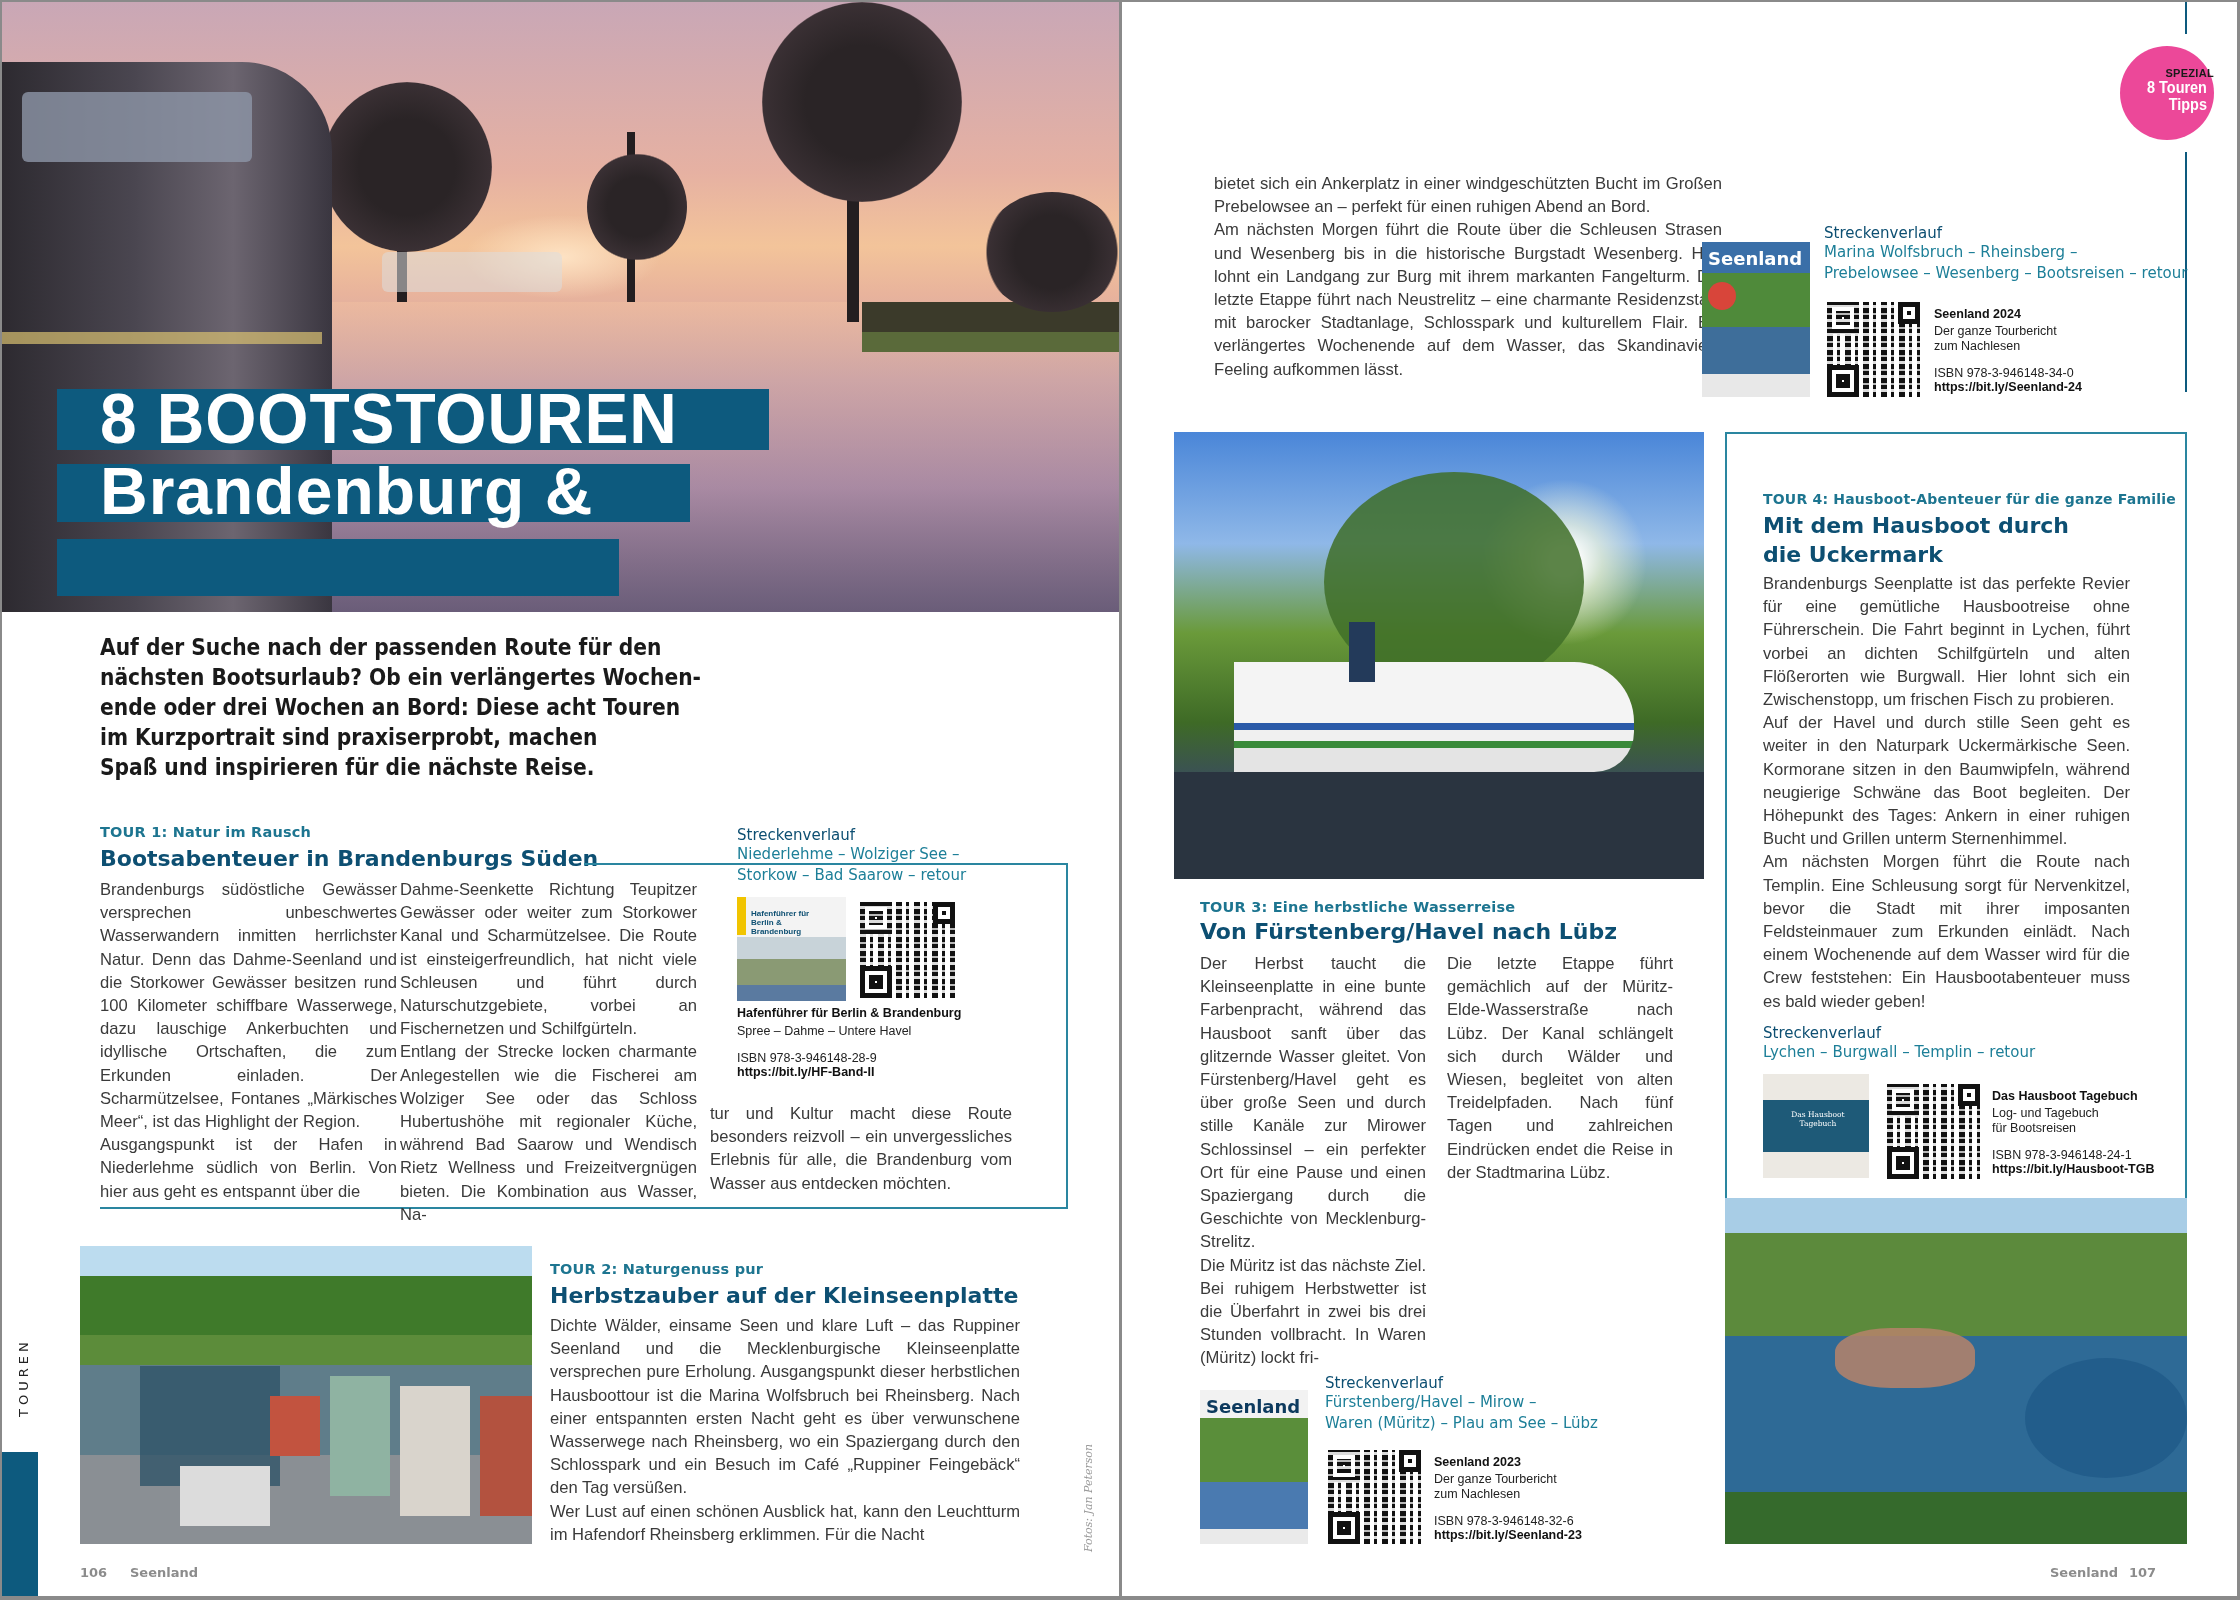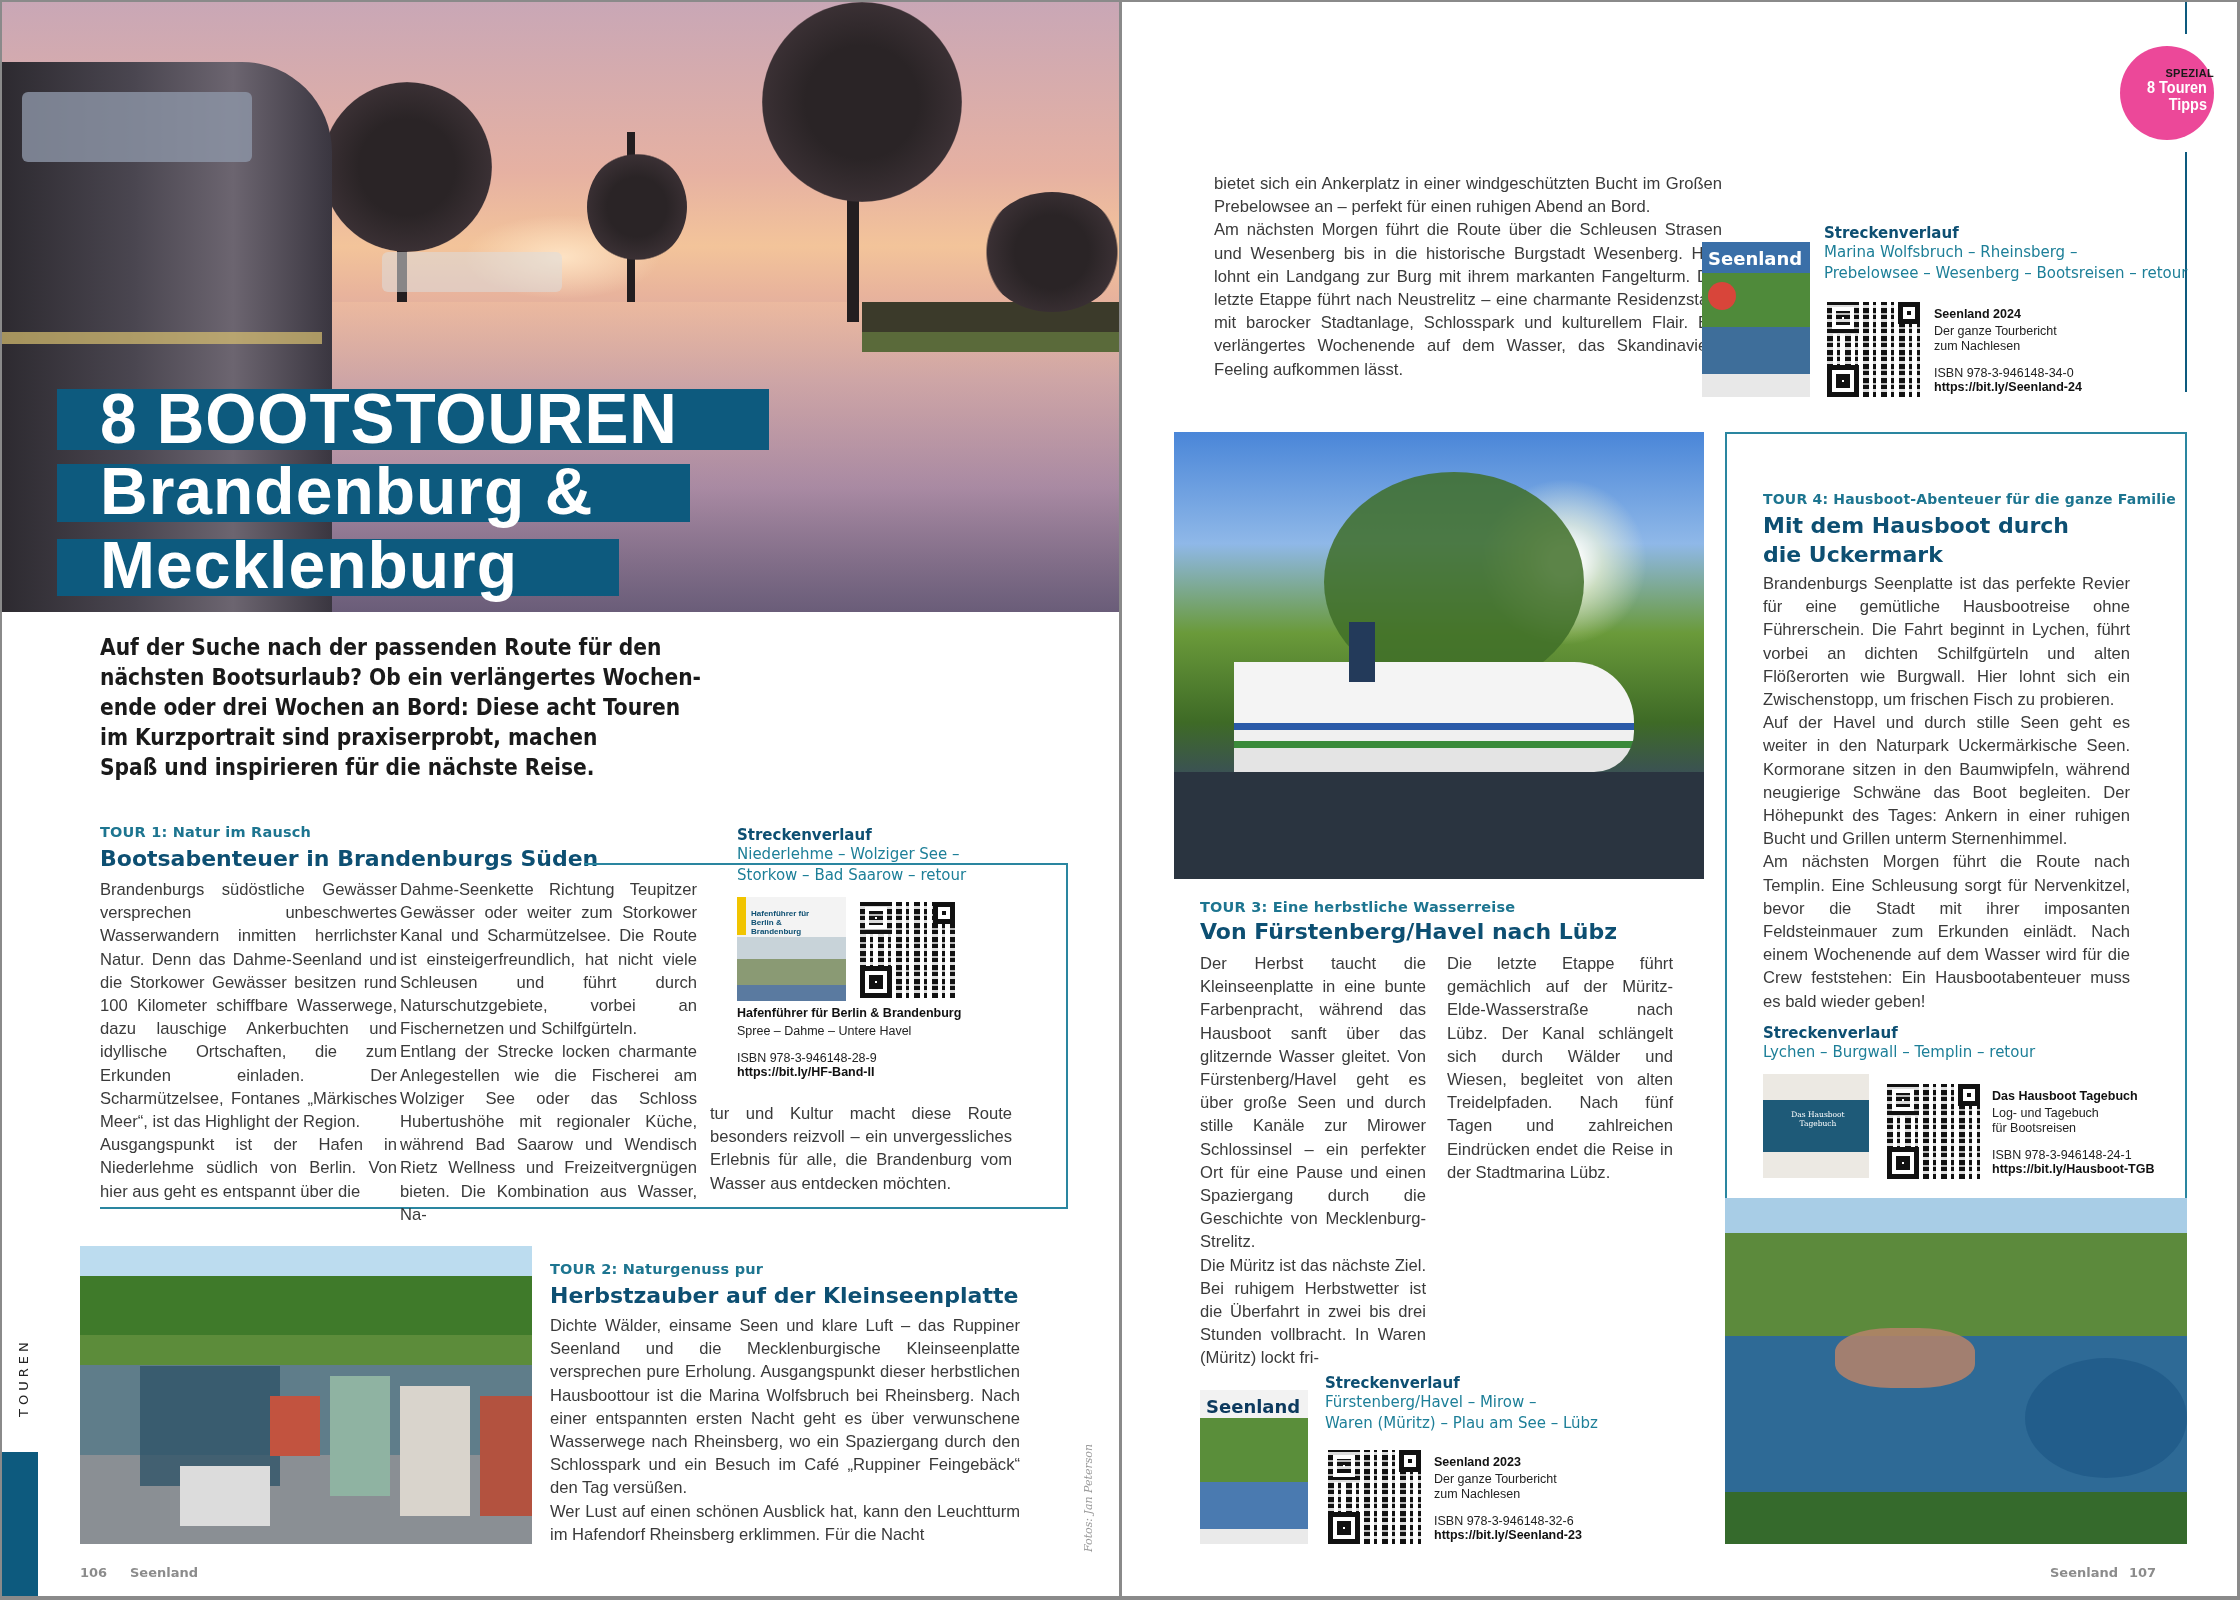--- a/index.html
+++ b/index.html
@@ -25,21 +25,21 @@
   .hero .trunk{background:#231e20}
   .hero .shore{left:860px;top:300px;width:257px;height:40px;background:#3b3a2a}
   .hero .jetty{left:860px;top:330px;width:257px;height:20px;background:#5a6a3a}
   .title-bar{position:absolute;left:55px;background:#0d5a7e}
   .title-text{position:absolute;left:98px;color:#fff;font-family:"Liberation Sans",sans-serif;font-weight:700;letter-spacing:1px;white-space:nowrap;line-height:1}
   .lead{left:98px;top:630px;width:640px;font-family:"DejaVu Sans Condensed","DejaVu Sans",sans-serif;font-weight:700;font-size:22.5px;line-height:30px;color:#1a1a1a}
   .tour-kicker{font-family:"DejaVu Sans",sans-serif;font-weight:700;font-size:14.5px;color:#1d7590;letter-spacing:.2px;white-space:nowrap}
   .tour-head{font-family:"DejaVu Sans",sans-serif;font-weight:700;font-size:22px;color:#0d4f72;white-space:nowrap;line-height:1.2}
   .body{font-family:"Liberation Sans",sans-serif;font-size:16.6px;line-height:23.2px;color:#3a3a3a;text-align:justify;hyphens:manual}
   .body p{margin:0}
-  .sv-title{font-family:"DejaVu Sans",sans-serif;font-weight:700;font-size:15px;color:#0d4f72}
+  .sv-title{font-family:"DejaVu Sans",sans-serif;font-weight:400;font-size:15px;color:#0d4f72}
   .sv-route{font-family:"DejaVu Sans",sans-serif;font-size:15px;color:#1d7f98;line-height:21px;white-space:nowrap}
   .book-title{font-family:"Liberation Sans",sans-serif;font-weight:700;font-size:12.5px;color:#111}
   .book-sub{font-family:"Liberation Sans",sans-serif;font-size:12.5px;color:#222;line-height:15px}
   .book-isbn{font-family:"Liberation Sans",sans-serif;font-size:12.5px;color:#222;line-height:14px}
   .book-url{font-family:"Liberation Sans",sans-serif;font-weight:700;font-size:12.5px;color:#111;line-height:14px}
   .qr{background:
       linear-gradient(90deg,#111 0 14%,transparent 14% 86%,#111 86%) 0 0/100% 14% no-repeat,
       repeating-linear-gradient(90deg,#111 0 6px,#fff 6px 10px,#111 10px 13px,#fff 13px 18px),
       #fff;
     position:absolute;overflow:hidden}
@@ -78,21 +78,20 @@
     <div class="abs boat"></div>
     <div class="abs boat-window"></div>
     <div class="abs boat-deck"></div>
   </div>
 
   <div class="title-bar" style="top:387px;width:712px;height:61px"></div>
   <div class="title-bar" style="top:462px;width:633px;height:58px"></div>
   <div class="title-bar" style="top:537px;width:562px;height:57px"></div>
   <div class="title-text" style="top:382px;font-size:70px;transform:scaleX(.94);transform-origin:left">8 BOOTSTOUREN</div>
   <div class="title-text" style="top:456px;font-size:66px">Brandenburg &amp;</div>
-  <div class="title-text" style="top:530px;font-size:66px">Mecklenburg</div>
 
   <div class="abs lead">
     <div>Auf der Suche nach der passenden Route für den</div>
     <div>nächsten Bootsurlaub? Ob ein verlängertes Wochen-</div>
     <div>ende oder drei Wochen an Bord: Diese acht Touren</div>
     <div>im Kurzportrait sind praxiserprobt, machen</div>
     <div>Spaß und inspirieren für die nächste Reise.</div>
   </div>
 
   <div class="abs tour-kicker" style="left:98px;top:822px">TOUR 1: Natur im Rausch</div>

